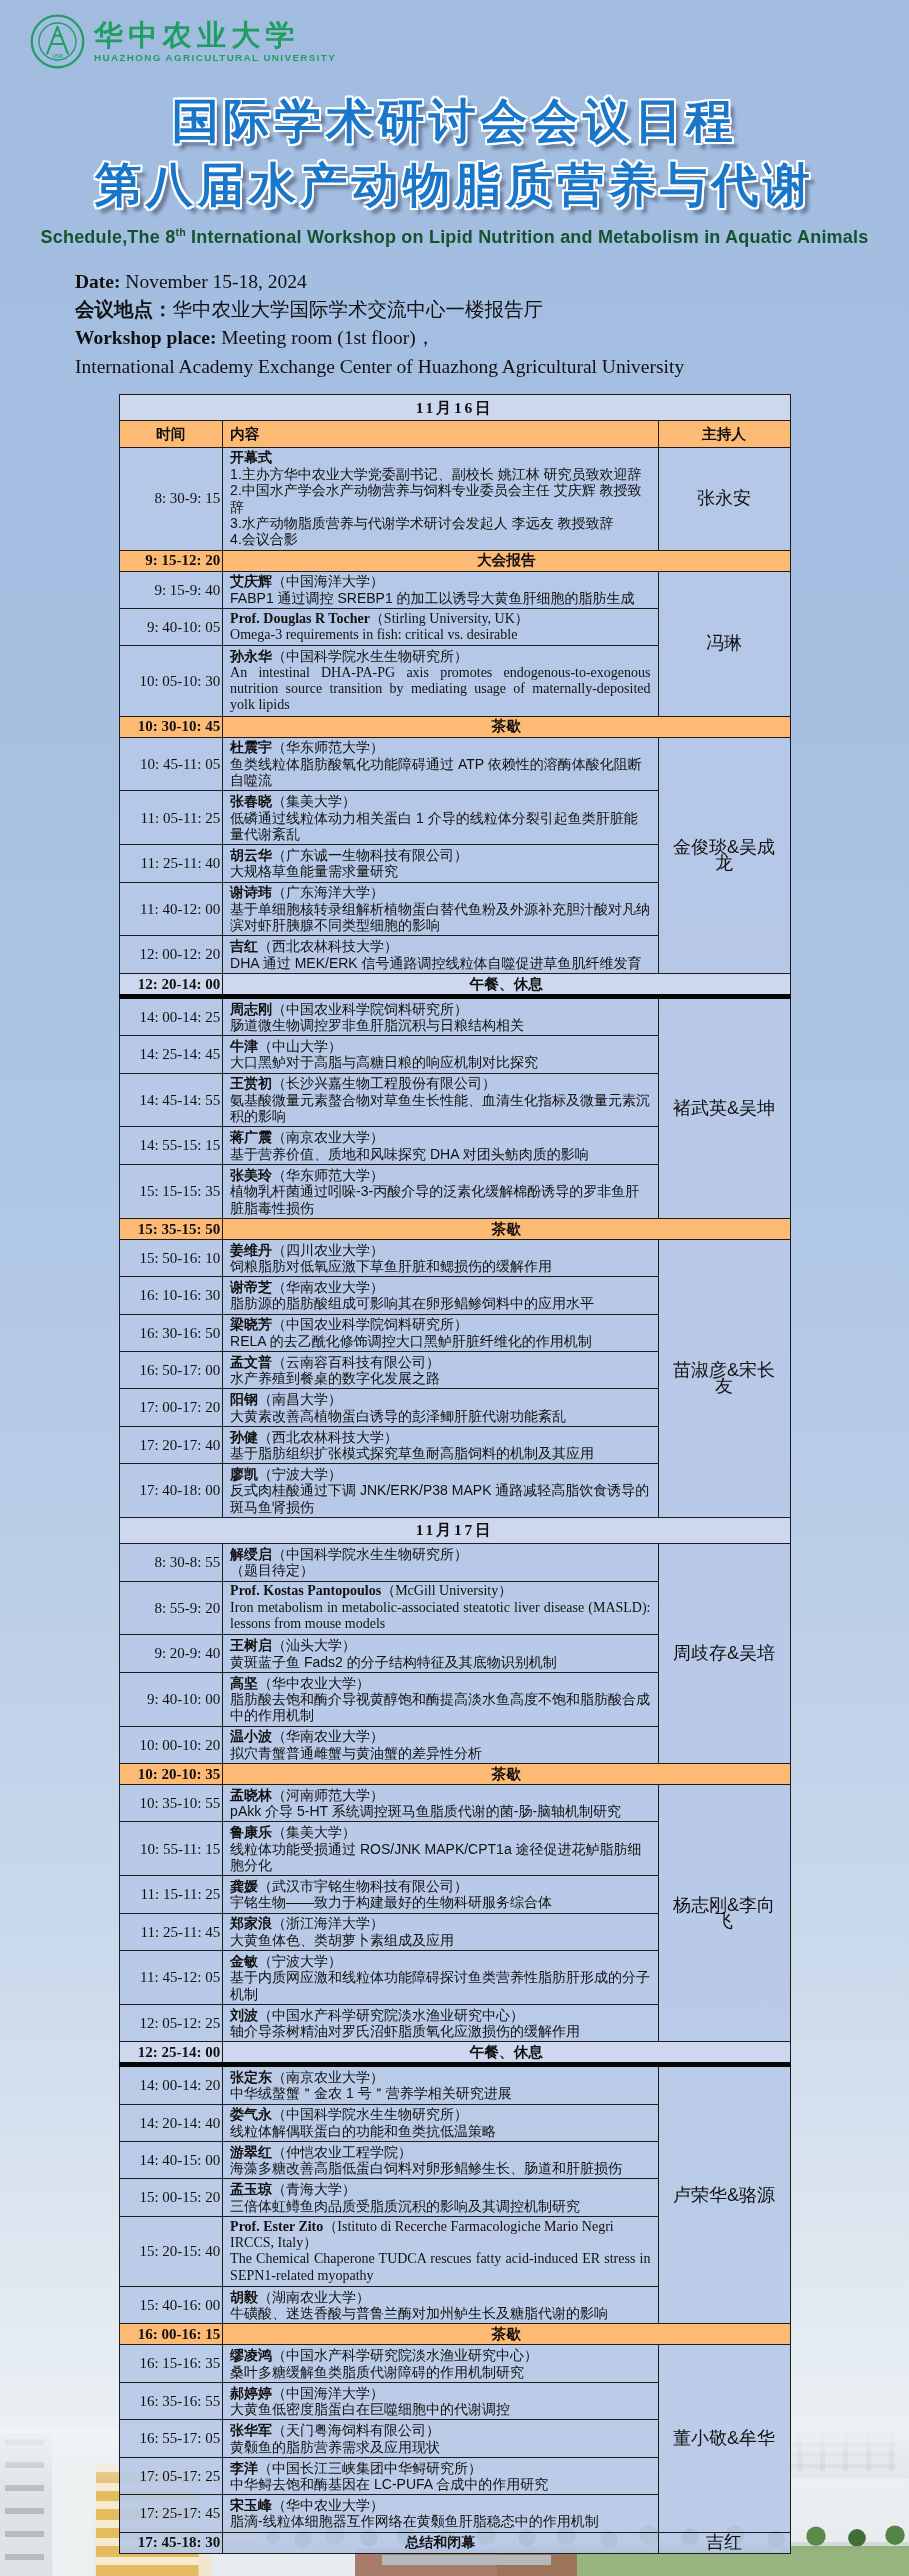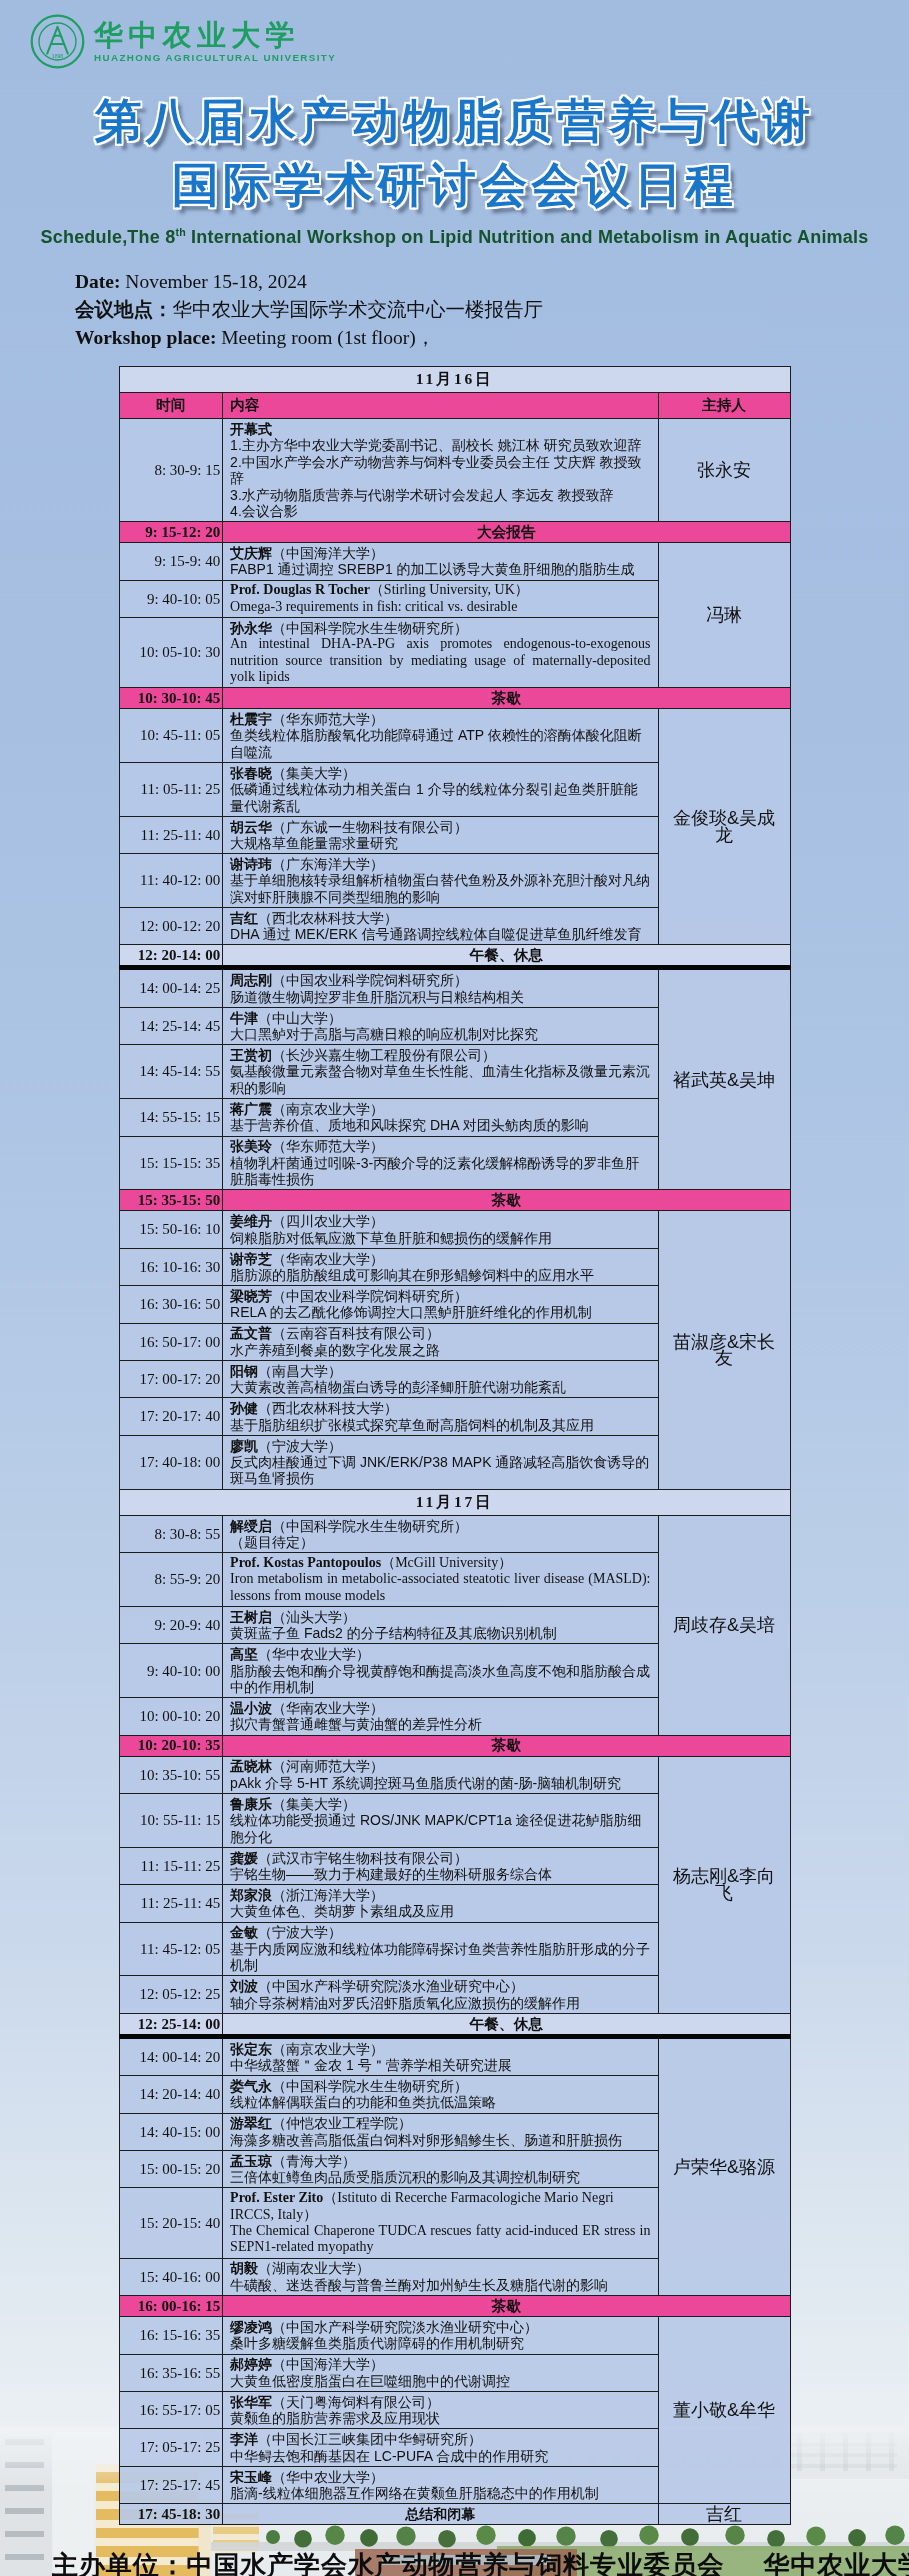--- a/index.html
+++ b/index.html
@@ -24,21 +24,21 @@
   .info{margin:19.5px 0 0 75px;font-size:19.5px;line-height:27.5px;}
   .info .row{margin-bottom:0.9px;}
   .cnb{font-weight:bold;}
   .serif{font-family:"Liberation Serif",serif;}
   .serifb{font-family:"Liberation Serif",serif;font-weight:bold;}
   
   table{border-collapse:collapse;width:672px;margin:14px auto 0;border:1.8px solid #000;position:relative;z-index:2;}
   td{border:0.9px solid #1c1c1c;padding:1.8px 7px;font-size:14px;line-height:16.4px;vertical-align:middle;background:rgba(183,201,231,.92);}
   .time{width:99px;text-align:right;font-family:"Liberation Serif",serif;font-size:15px;padding:1.8px 1.8px;}
   .time.special{font-weight:bold;}
-  .time.graybg,.session-cell,.colhead{background:#ec4899;margin-top:17px;}
+  .time.graybg,.session-cell,.colhead{background:#fdba74;margin-top:17px;}
   .time.lunchbg,.lunch-cell,.date-cell{background:#cdd8ee;}
   .colhead{font-weight:bold;text-align:center;font-size:14.7px;padding:4.4px 7px;}
   .colhead.left{text-align:left;}
   .host{width:117px;text-align:center;font-weight:normal;font-size:18px;}
   .date-cell{font-weight:bold;text-align:center;font-family:"Liberation Serif",serif;font-size:15.5px;letter-spacing:2.7px;padding:4.4px;}
   .session-cell,.lunch-cell{font-weight:bold;text-align:center;font-size:14.7px;padding:0;}
   .closing-cell{font-weight:bold;text-align:center;}
   tr.thick td{border-bottom:5.3px solid #060606;}
   .nameline .name{font-weight:bold;}
   .nameline.en,.tline.en{font-family:"Liberation Serif",serif;}
@@ -74,29 +74,30 @@
     <path d="M32 15 L20 46 M32 15 L44 46 M24.5 35 L39.5 35 M27 27 Q32 23 37 27" fill="none" stroke="#1f9e63" stroke-width="2.4" stroke-linecap="round"></path>
     <text x="32" y="51" text-anchor="middle" font-size="6" fill="#1f9e63" font-family="Liberation Sans, sans-serif">1898</text>
   </svg>
   <div class="logo-txt">
     <div class="cn">华中农业大学</div>
     <div class="en">HUAZHONG AGRICULTURAL UNIVERSITY</div>
   </div>
 </div>
 
 <div class="title-wrap">
+  <div class="main-title">国际学术研讨会会议日程</div>
   <div class="main-title">第八届水产动物脂质营养与代谢</div>
-  <div class="main-title">国际学术研讨会会议日程</div>
   <div class="subtitle"><span>Schedule,The 8</span><sup>th</sup><span> International Workshop on Lipid Nutrition and Metabolism in Aquatic Animals</span></div>
 </div>
 
 <div class="info">
   <div class="row"><span class="serifb">Date:</span><span class="serif"> November 15-18, 2024</span></div>
   <div class="row"><span class="cnb">会议地点：</span><span>华中农业大学国际学术交流中心一楼报告厅</span></div>
   <div class="row"><span class="serifb">Workshop place:</span><span class="serif"> Meeting room (1st floor)，</span></div>
+  <div class="row serif">International Academy Exchange Center of Huazhong Agricultural University</div>
 </div>
 
 <table id="schedule">
     <tbody id="tbody">
       <tr>
         <td class="date-cell" colspan="3">11月16日</td>
       </tr>
       <tr>
         <td class="colhead">时间</td>
         <td class="colhead left">内容</td>

